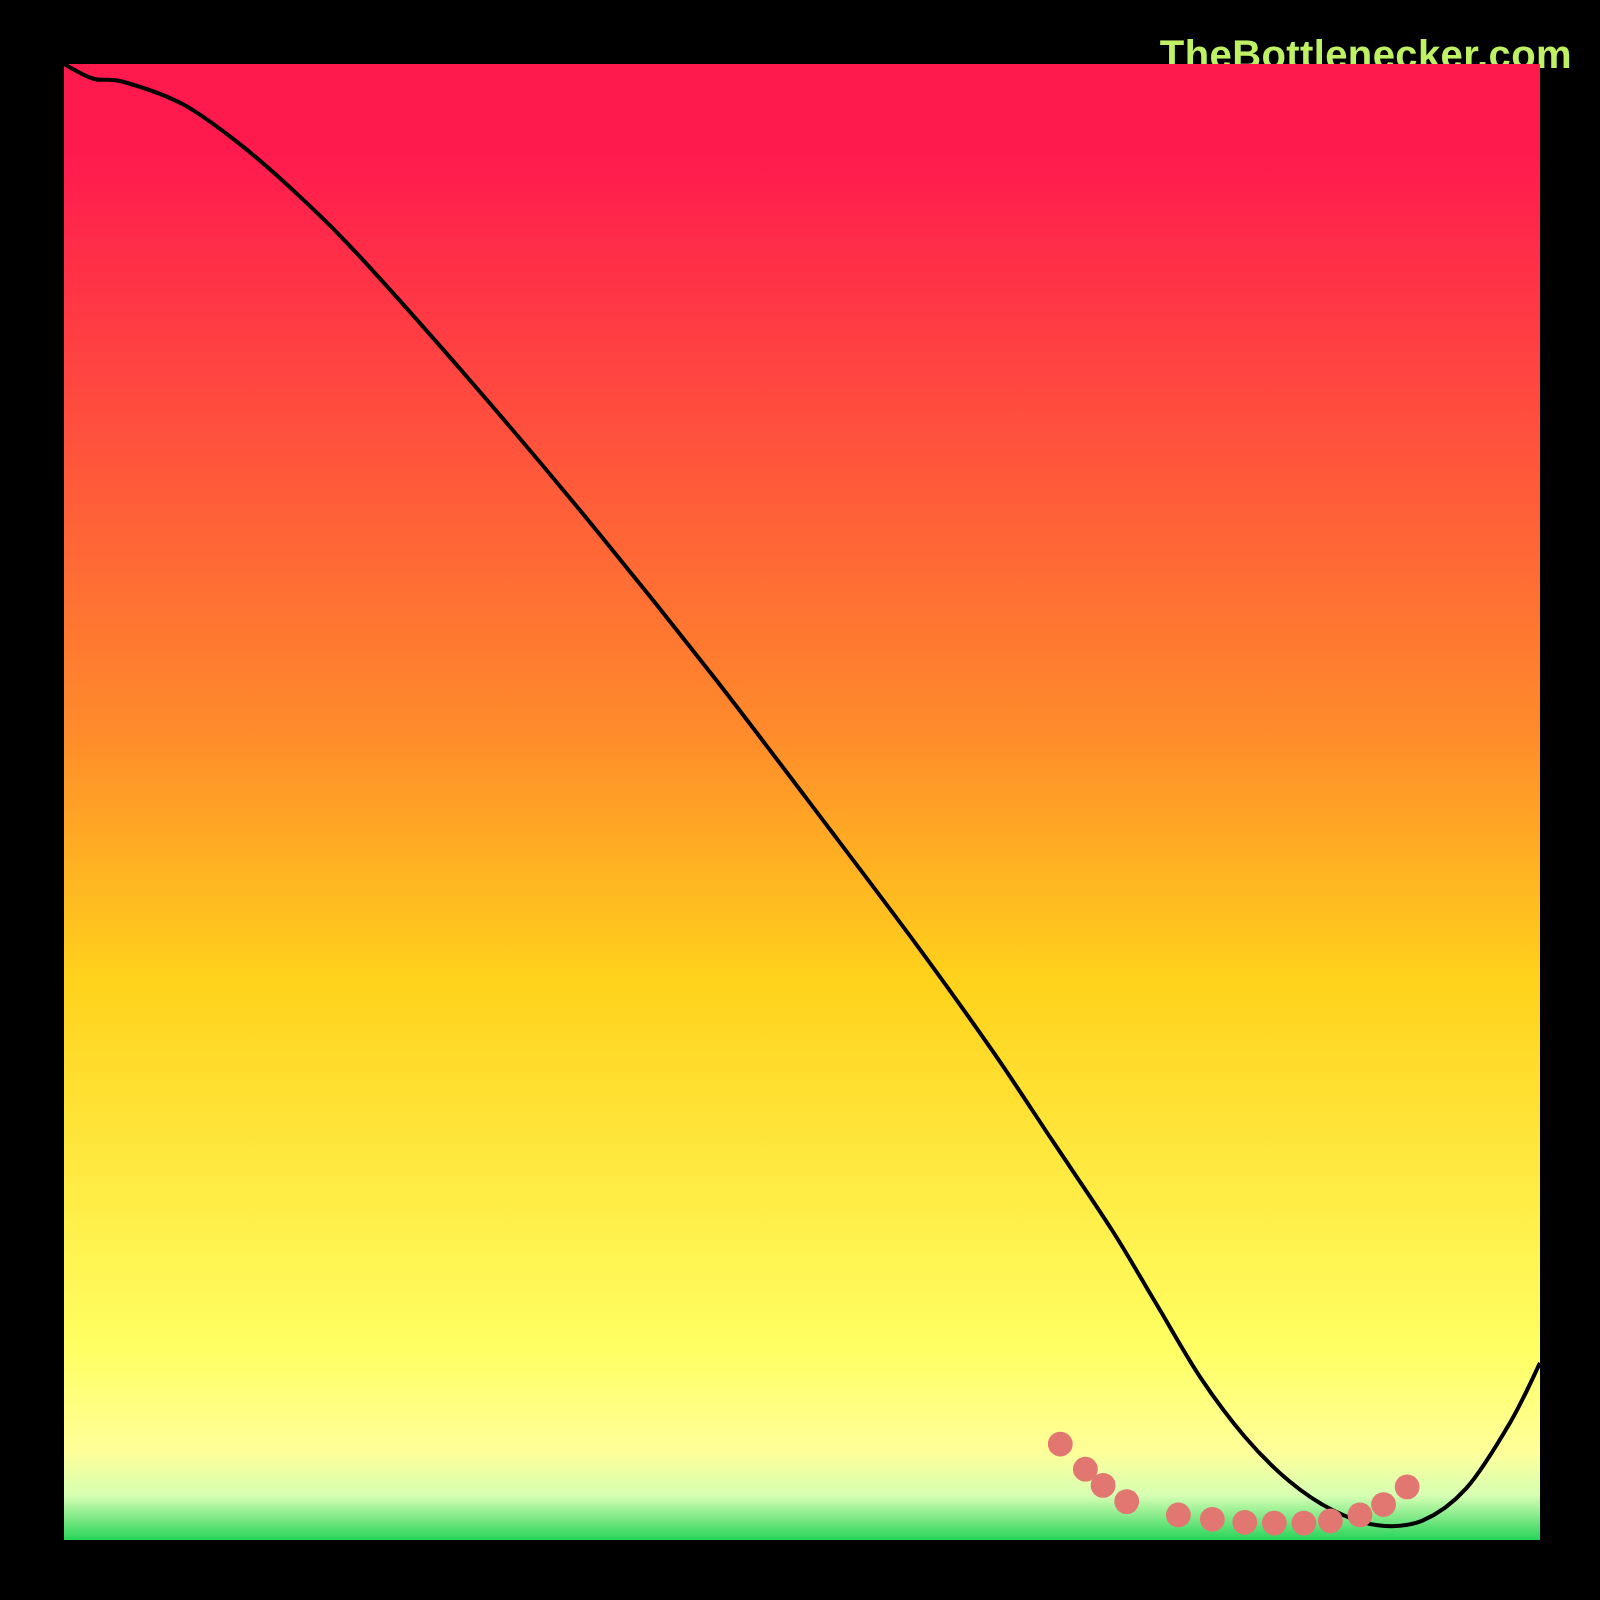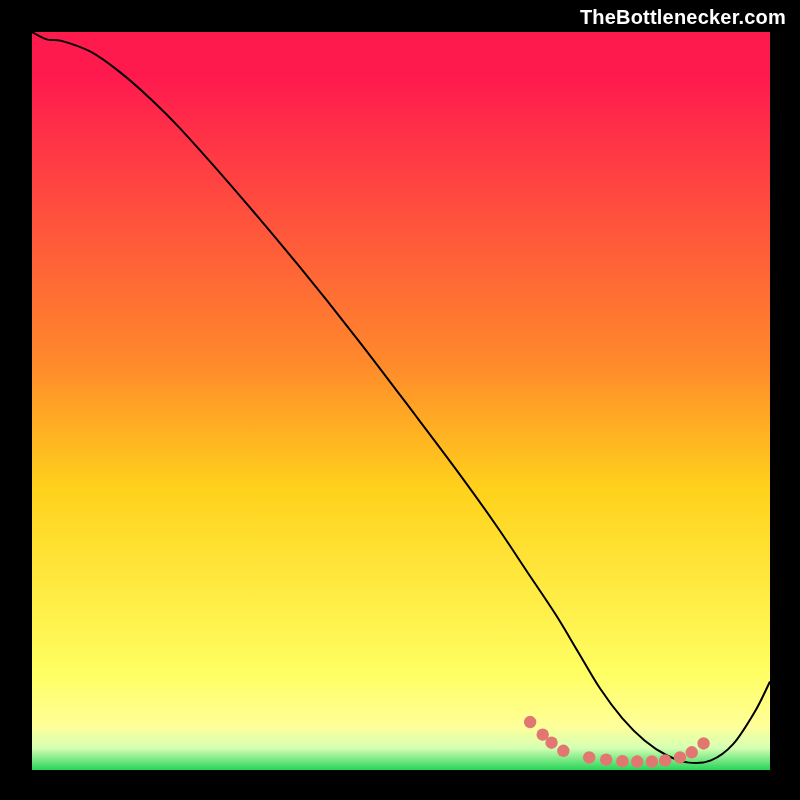--- a/index.html
+++ b/index.html
@@ -1,17 +1,17 @@
 <!DOCTYPE html>
 <html><head>
 <meta charset="utf-8">
 <style>
 html,body{margin:0;padding:0;width:800px;height:800px;background:#000;overflow:hidden}
 .wrap{width:800px;height:800px;position:relative}
-.wm{position:absolute;top:6px;right:14px;color:#ffffff;font:700 20px Arial,Helvetica,sans-serif;letter-spacing:.2px}
+.wm{position:absolute;top:17px;right:14px;color:#bef264;font:700 20px Arial,Helvetica,sans-serif;letter-spacing:.2px}
 .plot{position:absolute;left:32px;top:32px;width:738px;height:738px;background:#fff}
 .plot svg{position:absolute;left:0;top:0}
 </style>
 </head>
 <body>
 
 <div class="wrap">
   <div class="wm">TheBottlenecker.com</div>
   <div class="plot">
     <svg id="svg" width="738" height="738" viewBox="0 0 738 738">

